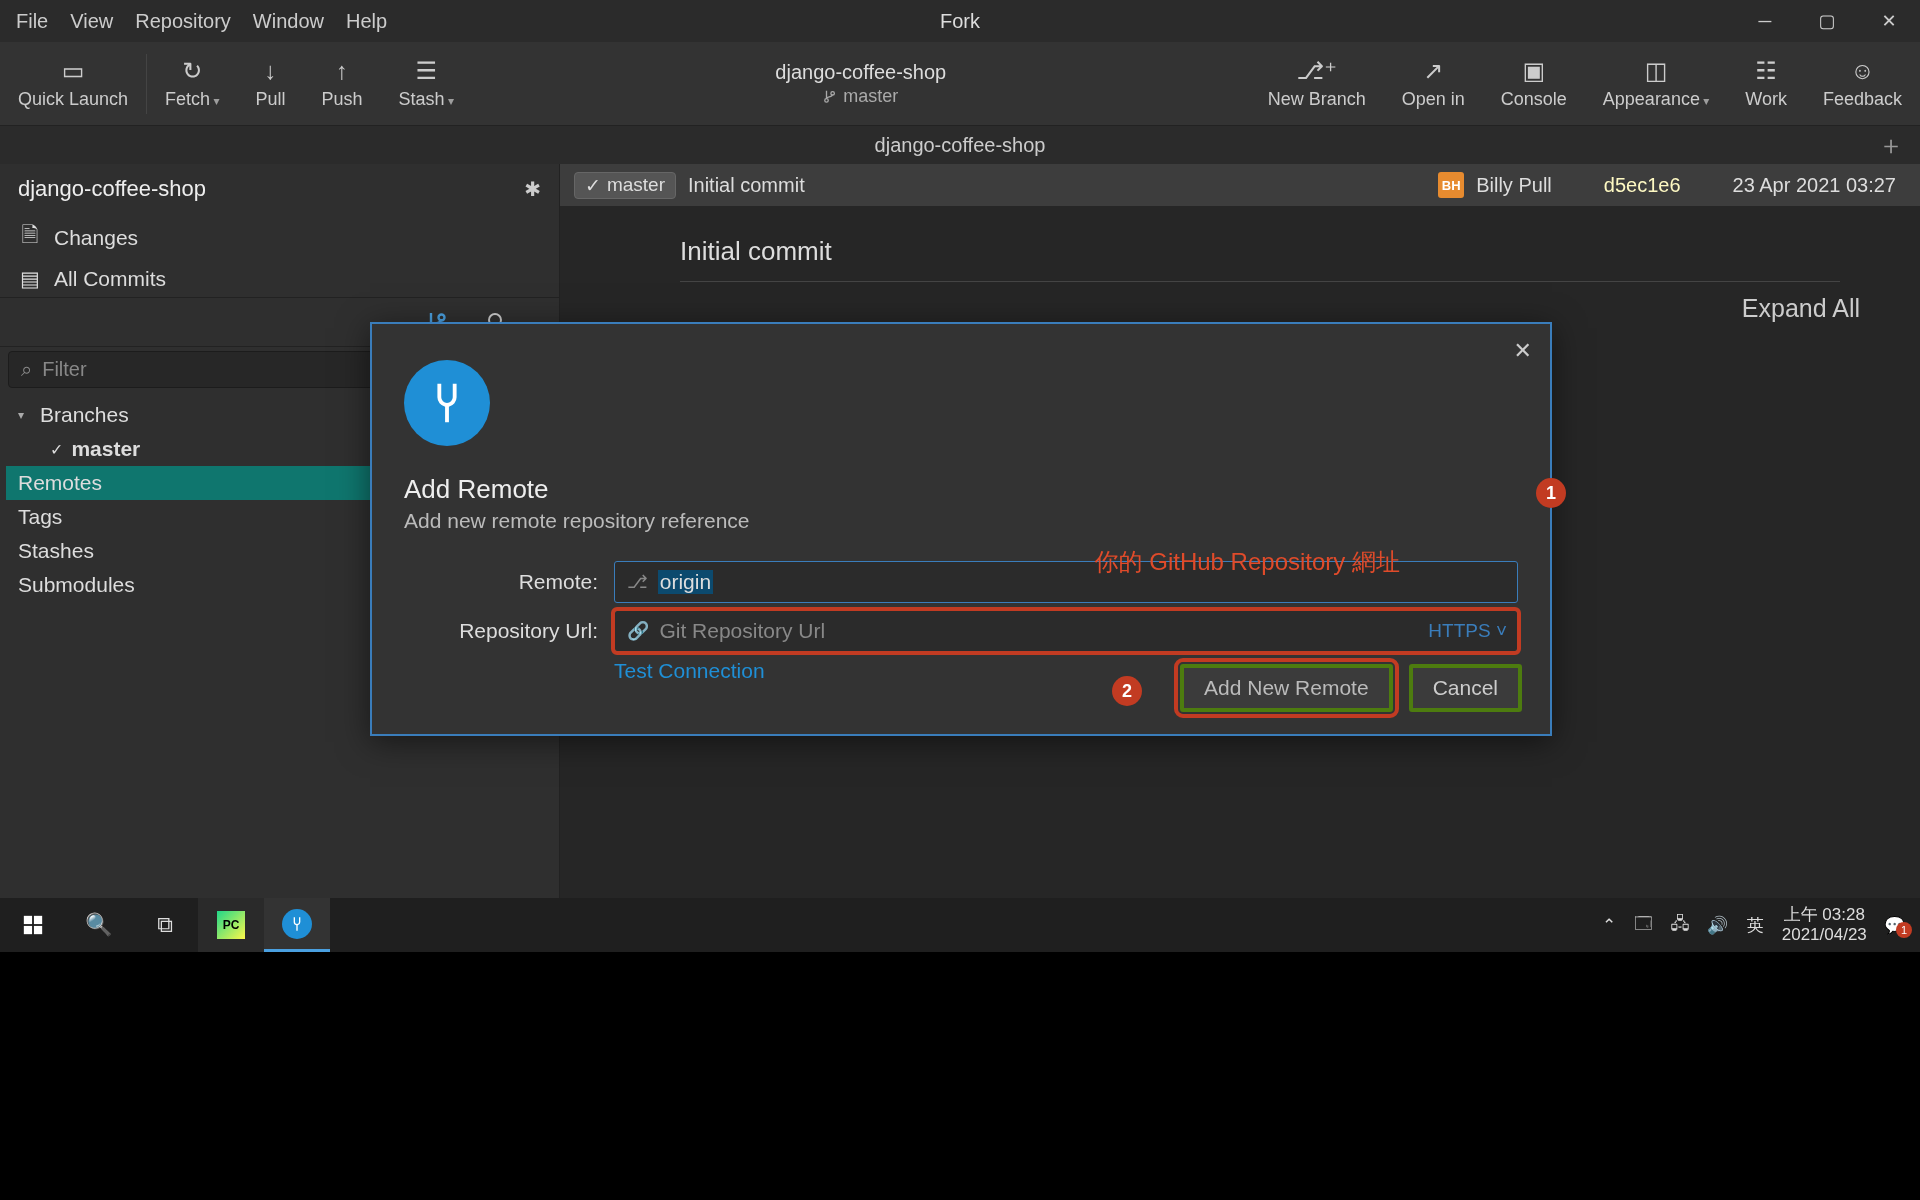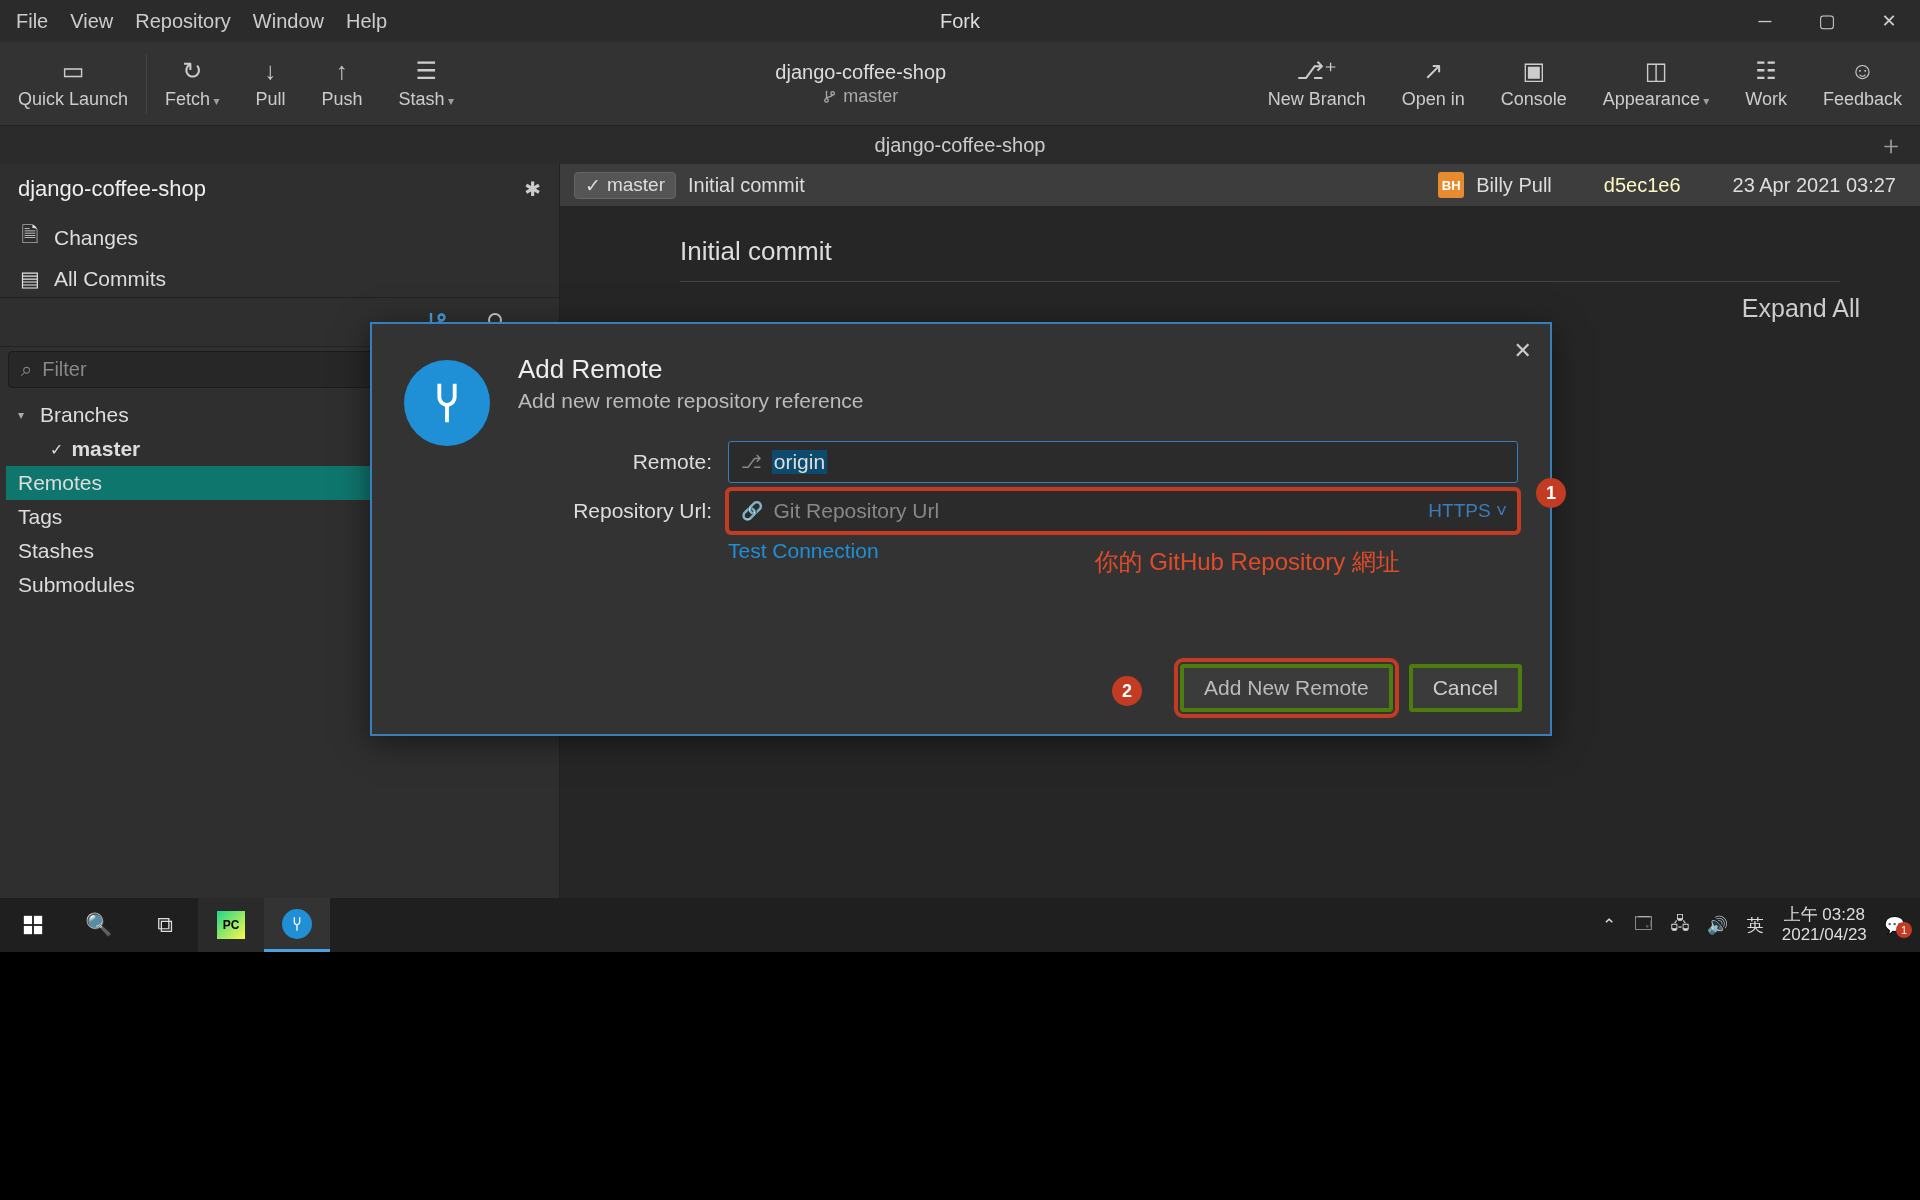--- a/index.html
+++ b/index.html
@@ -60,21 +60,21 @@
 .filelist { margin-top:46px; font-size:21px; }
 .filelist .frow { display:flex; align-items:center; gap:12px; padding:5px 0; }
 .filelist .tri { font-size:12px; color:#888; width:14px; }
 .filelist .plus { width:24px; height:24px; background:#3cb93c; border-radius:4px; color:#fff; display:flex; align-items:center; justify-content:center; font-weight:700; font-size:18px; }
 .filelist .ficon { width:22px; height:26px; background:#eee; border-radius:2px; position:relative; }
 .filelist .ficon.py::after { content:""; position:absolute; bottom:1px; right:1px; width:13px; height:13px; background:linear-gradient(135deg,#3673a5 50%,#ffd43b 50%); border-radius:2px; }
 
 
 .modal-backdrop { position:absolute; left:370px; top:322px; width:1182px; height:414px; border:2px solid #3a7dbb; background:#333; box-shadow:0 6px 30px rgba(0,0,0,.5); }
 .modal-close { position:absolute; right:18px; top:14px; font-size:22px; color:#ccc; }
-.modal-body { display:flex; padding:30px 32px 24px 32px; gap:28px; height:100%; flex-direction:row; }
+.modal-body { display:flex; padding:30px 32px 24px 32px; gap:28px; height:100%; flex-direction:column; }
 .modal-icon { width:86px; height:86px; border-radius:50%; background:#1f8fd6; display:flex; align-items:center; justify-content:center; flex-shrink:0; margin-top:6px; }
 .modal-icon svg { width:46px; height:46px; }
 .modal-form { flex:1; color:#ddd; }
 .modal-form h3 { font-size:26px; font-weight:400; color:#eee; }
 .modal-form .sub { font-size:21px; color:#bbb; margin-top:4px; }
 .form-rows { margin-top:28px; }
 .form-row { display:flex; align-items:center; margin-bottom:7px; }
 .form-row label { width:210px; text-align:right; padding-right:16px; font-size:21px; color:#ddd; }
 .form-row .field { flex:1; height:42px; background:#2b2b2b; border:1px solid #555; border-radius:3px; display:flex; align-items:center; padding:0 12px; gap:10px; font-size:21px; position:relative; }
 .form-row .field.focused { border-color:#3a7dbb; }

